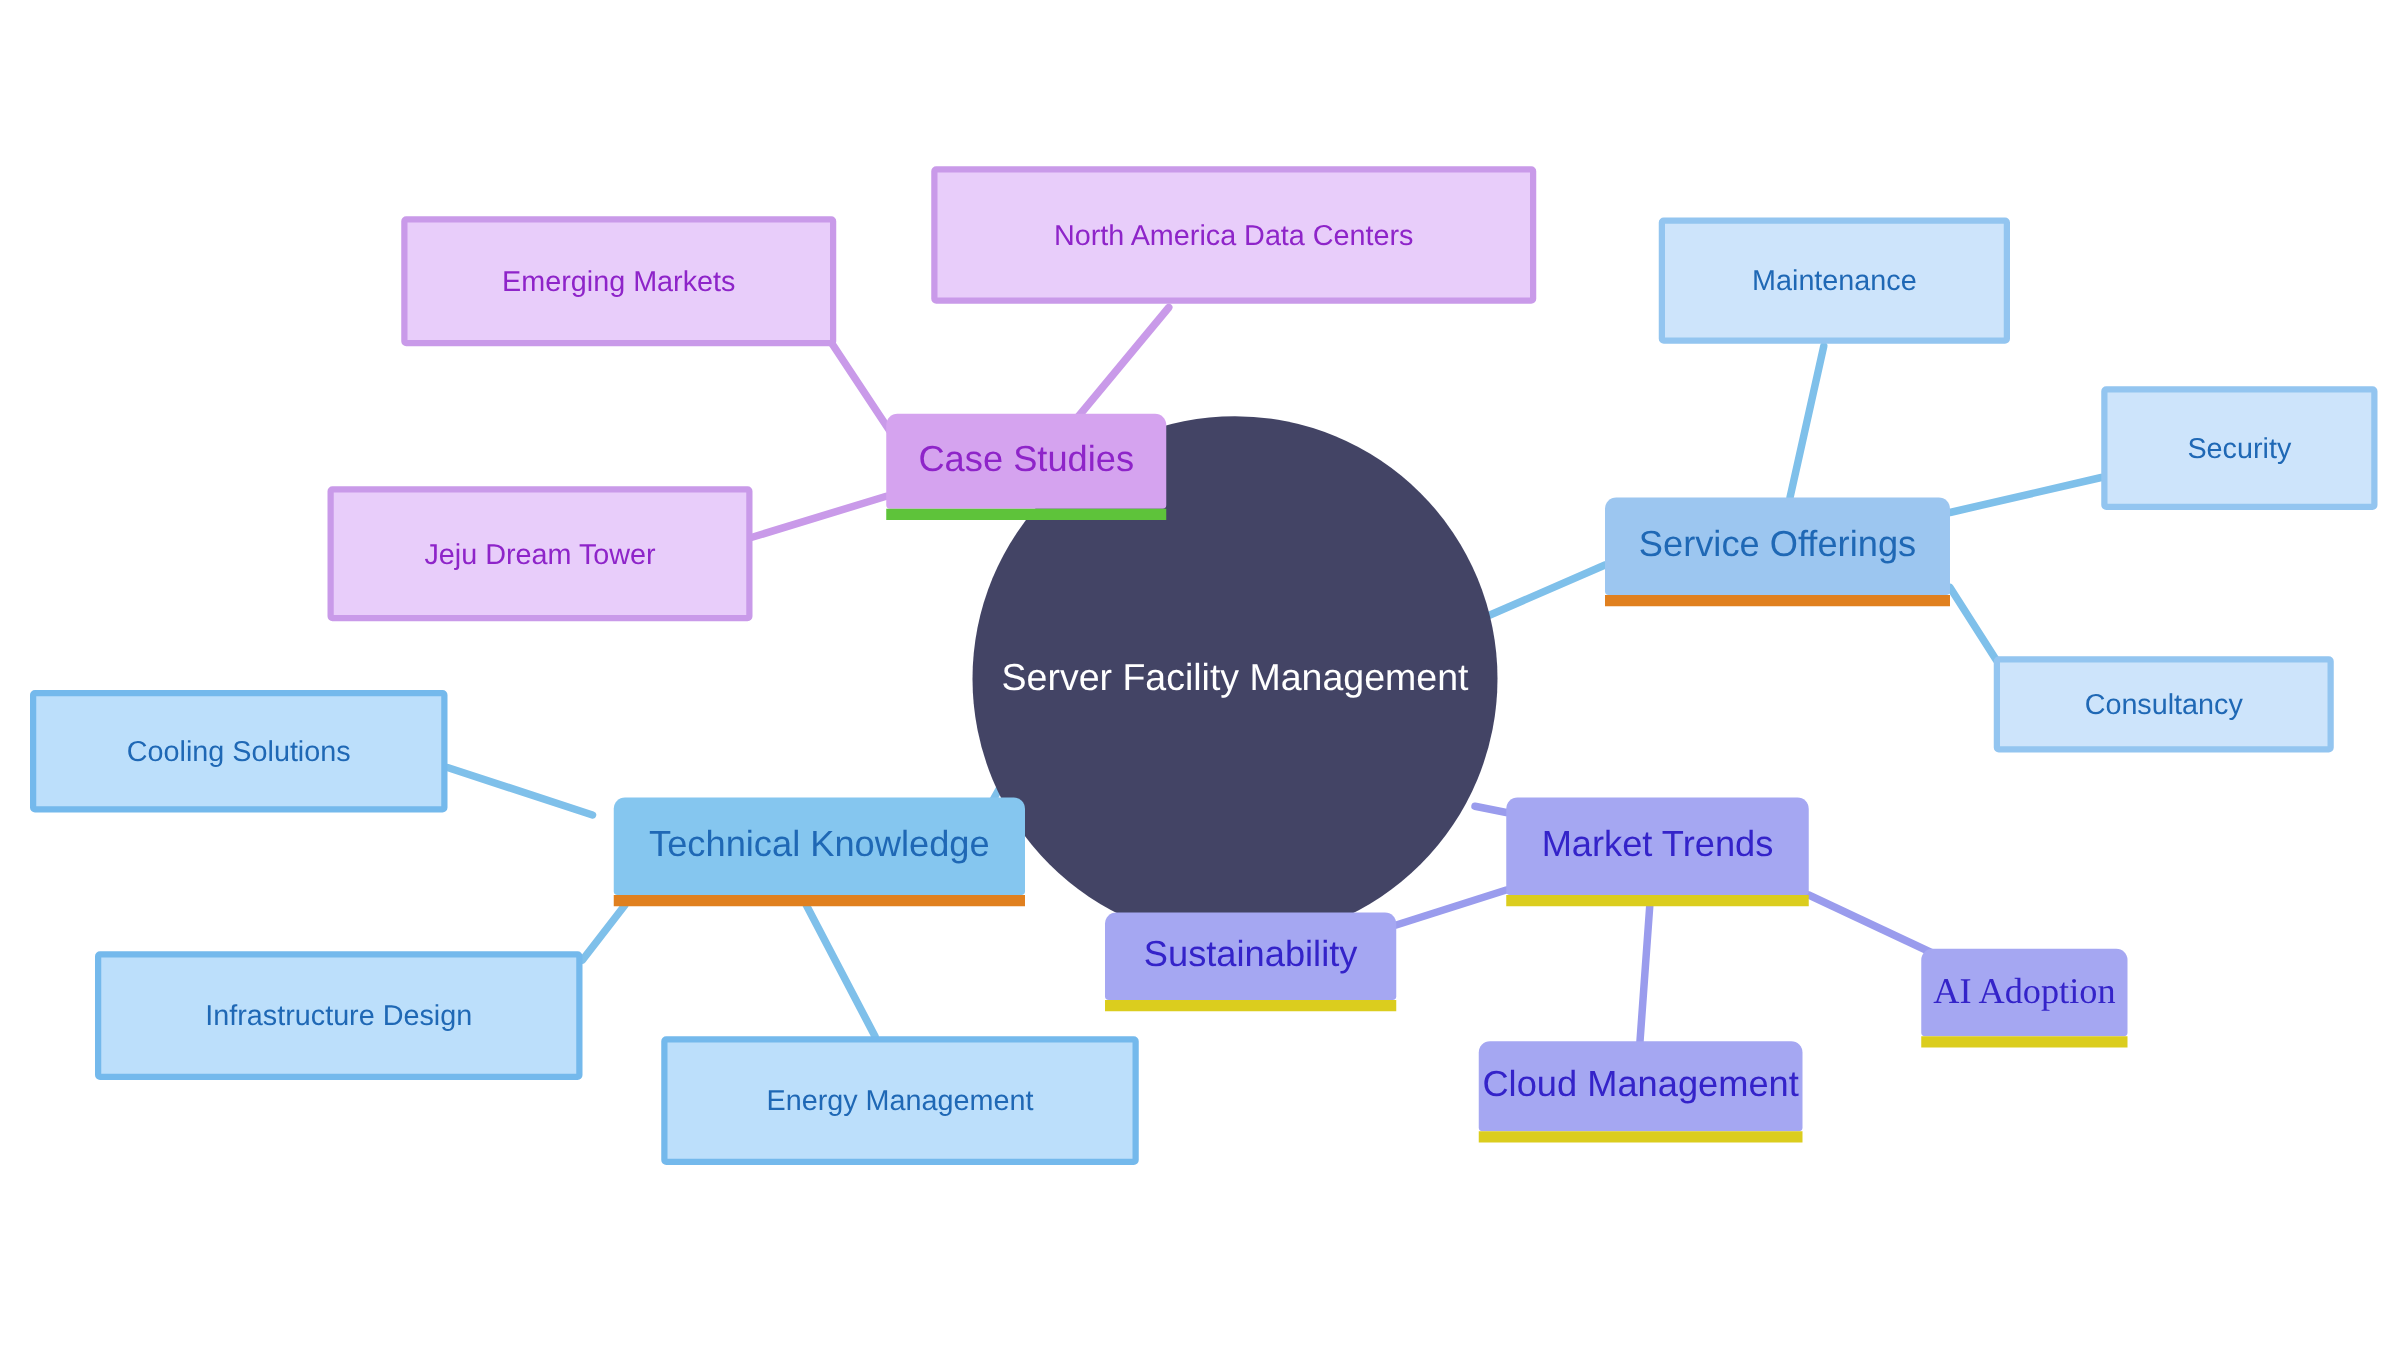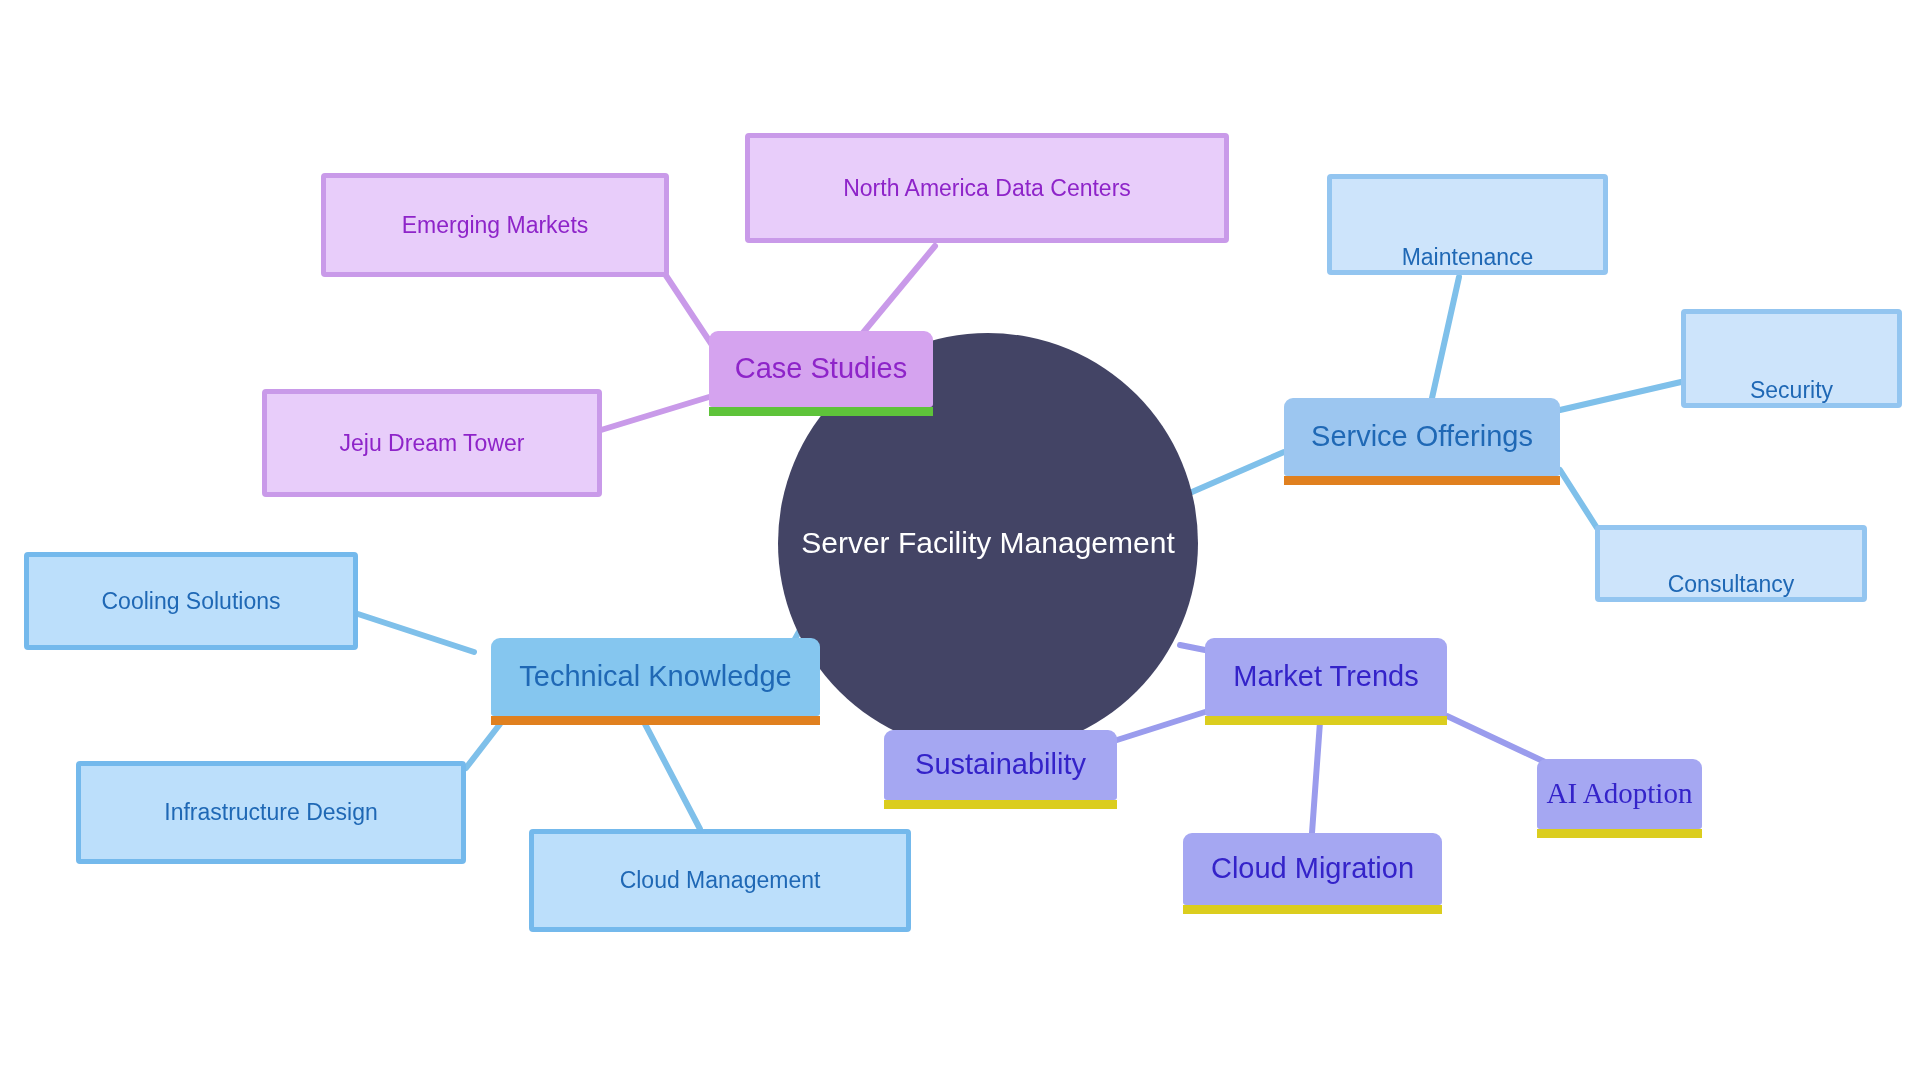--- a/index.html
+++ b/index.html
@@ -68,21 +68,21 @@
     font-size: 23px;
     font-weight: 400;
   }
 
   
   .fill-blue-mid   { background: #9cc6f0; color: #1f68b5; }
   .fill-blue-sky   { background: #85c6ef; color: #1f68b5; }
   .fill-purple-mid { background: #d5a3ef; color: #8e24c9; }
   .fill-periwinkle { background: #a5a7f2; color: #3423c9; }
 
-  .leaf-blue-light { background: #cde4fb; border-color: #93c5f0; color: #1f68b5; align-items: flex-end; }
+  .leaf-blue-light { background: #cde4fb; border-color: #93c5f0; color: #1f68b5; }
   .leaf-blue-deep  { background: #bcdffb; border-color: #74b9ec; color: #1f68b5; }
   .leaf-purple     { background: #e8cdfa; border-color: #c99ae9; color: #8e24c9; }
 
   .bar-green  { background: #5ec33a; }
   .bar-orange { background: #e0801f; }
   .bar-yellow { background: #dbcd1e; }
 </style>
 </head>
 <body>
 
@@ -140,32 +140,32 @@
         <span>Technical Knowledge</span>
         <span class="barline bar-orange"></span>
       </div>
       <div class="node leaf leaf-blue-deep" style="left: 24px; top: 552px; width: 334px; height: 98px;">
         <span>Cooling Solutions</span>
       </div>
       <div class="node leaf leaf-blue-deep" style="left: 76px; top: 761px; width: 390px; height: 103px;">
         <span>Infrastructure Design</span>
       </div>
       <div class="node leaf leaf-blue-deep" style="left: 529px; top: 829px; width: 382px; height: 103px;">
-        <span>Cloud Management</span>
+        <span>Energy Management</span>
       </div>
       <div class="node branch fill-periwinkle" style="left: 884px; top: 730px; width: 233px; height: 70px;">
         <span>Sustainability</span>
         <span class="barline bar-yellow"></span>
       </div>
       <div class="node branch fill-periwinkle" style="left: 1205px; top: 638px; width: 242px; height: 78px;">
         <span>Market Trends</span>
         <span class="barline bar-yellow"></span>
       </div>
       <div class="node branch fill-periwinkle" style="left: 1183px; top: 833px; width: 259px; height: 72px;">
-        <span>Cloud Migration</span>
+        <span>Cloud Management</span>
         <span class="barline bar-yellow"></span>
       </div>
       <div class="node branch fill-periwinkle" style="left: 1537px; top: 759px; width: 165px; height: 70px; font-family: Liberation Serif, serif;">
         <span>AI Adoption</span>
         <span class="barline bar-yellow"></span>
       </div>
     </div>
 </div>
 
 </body></html>

